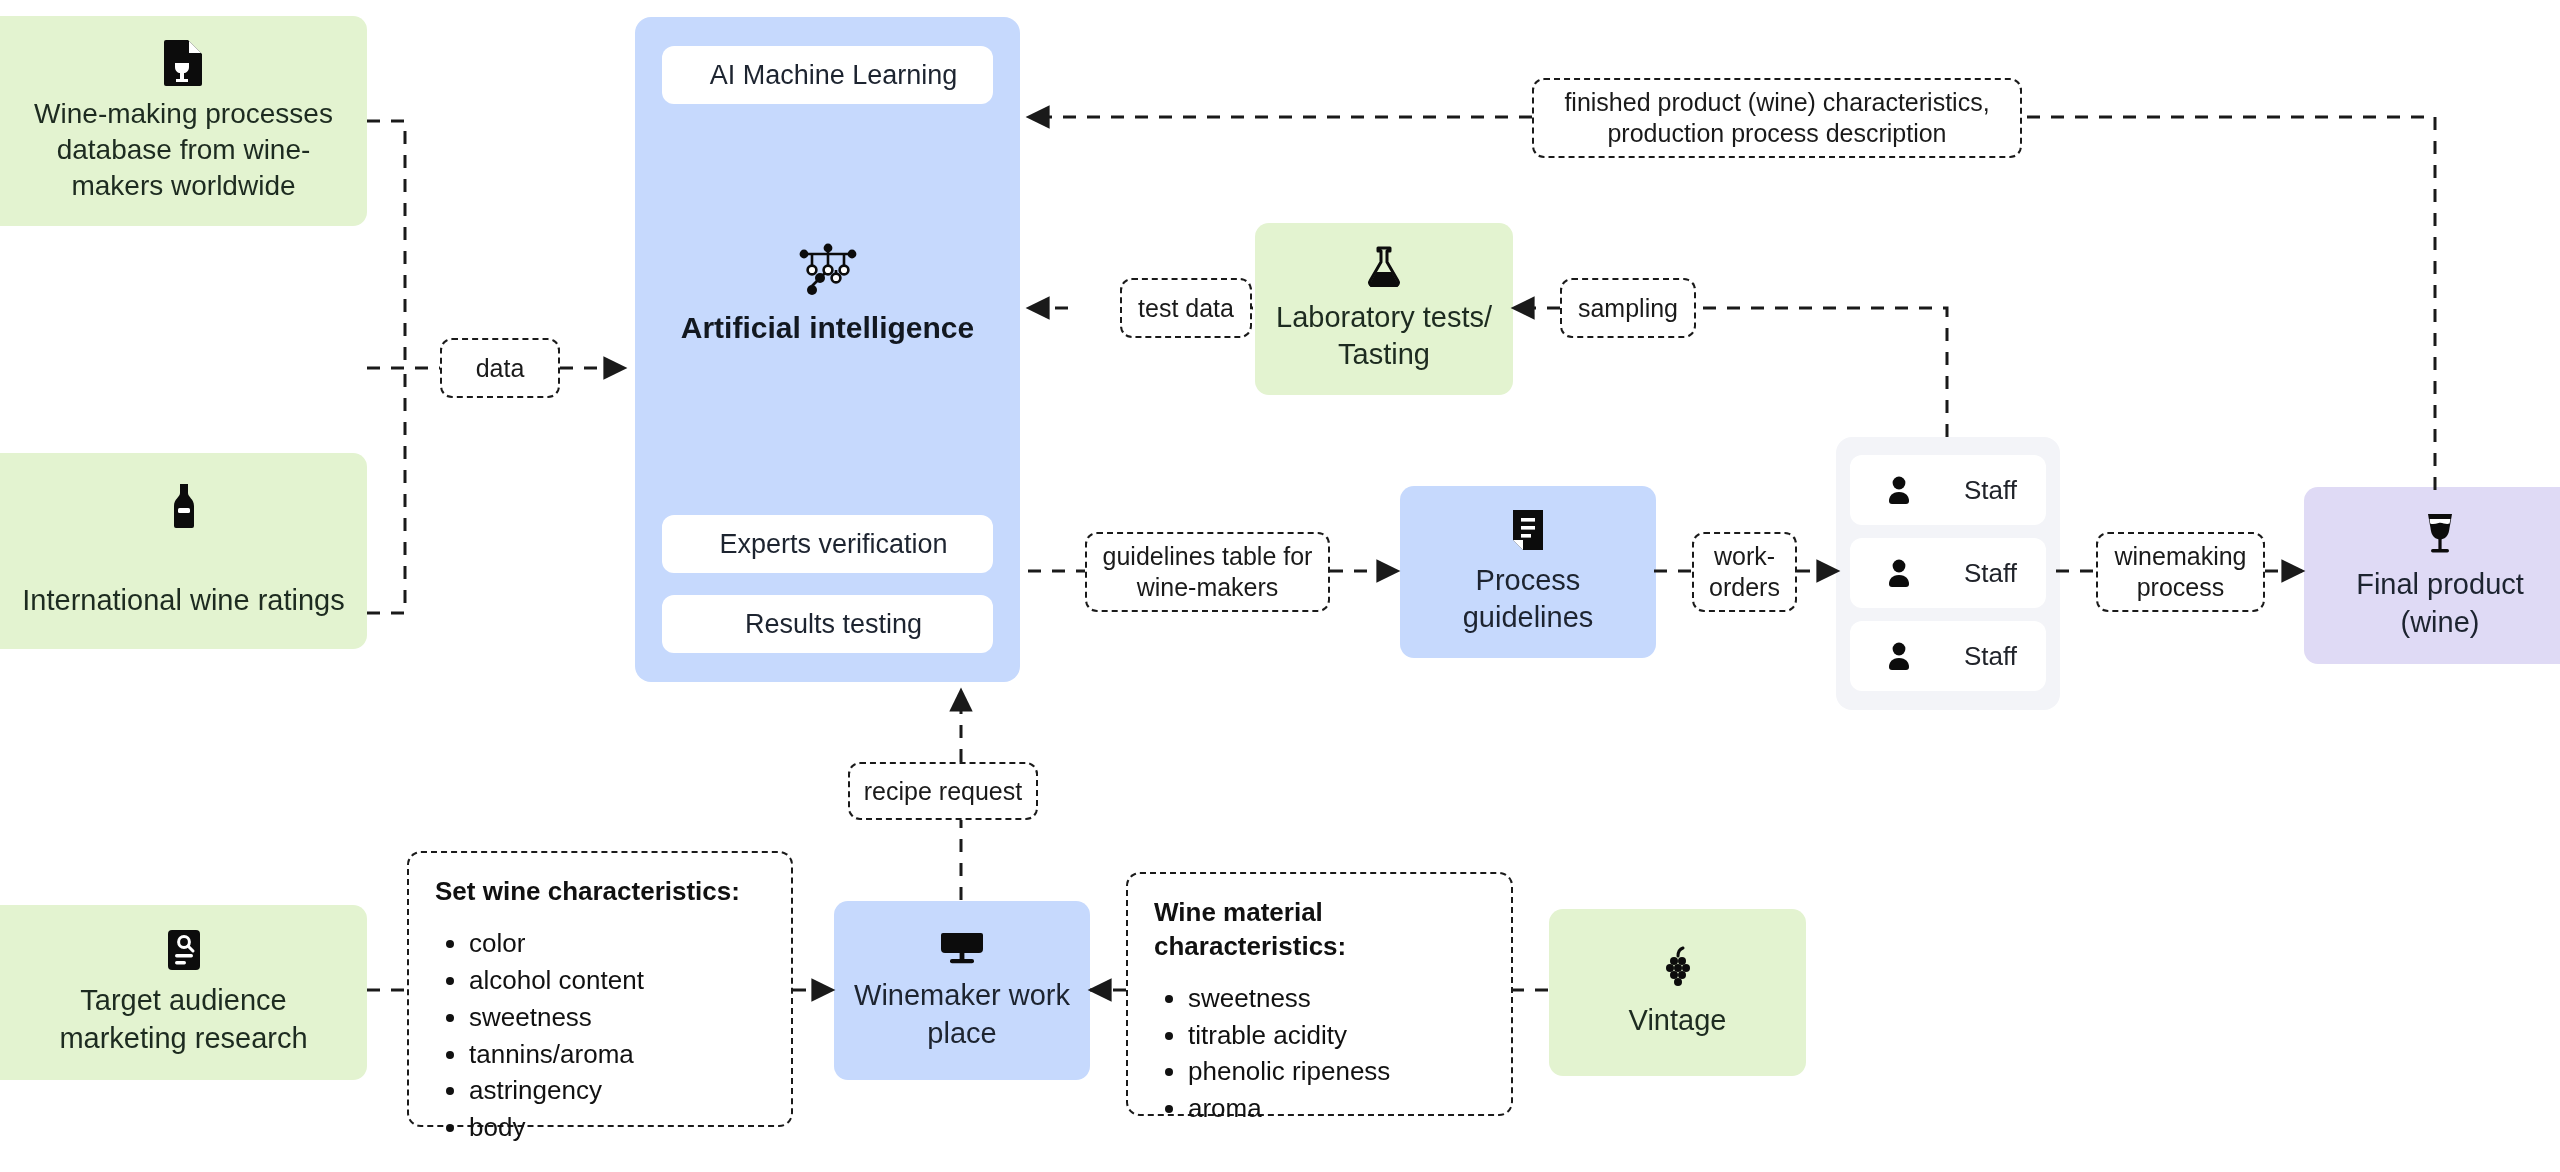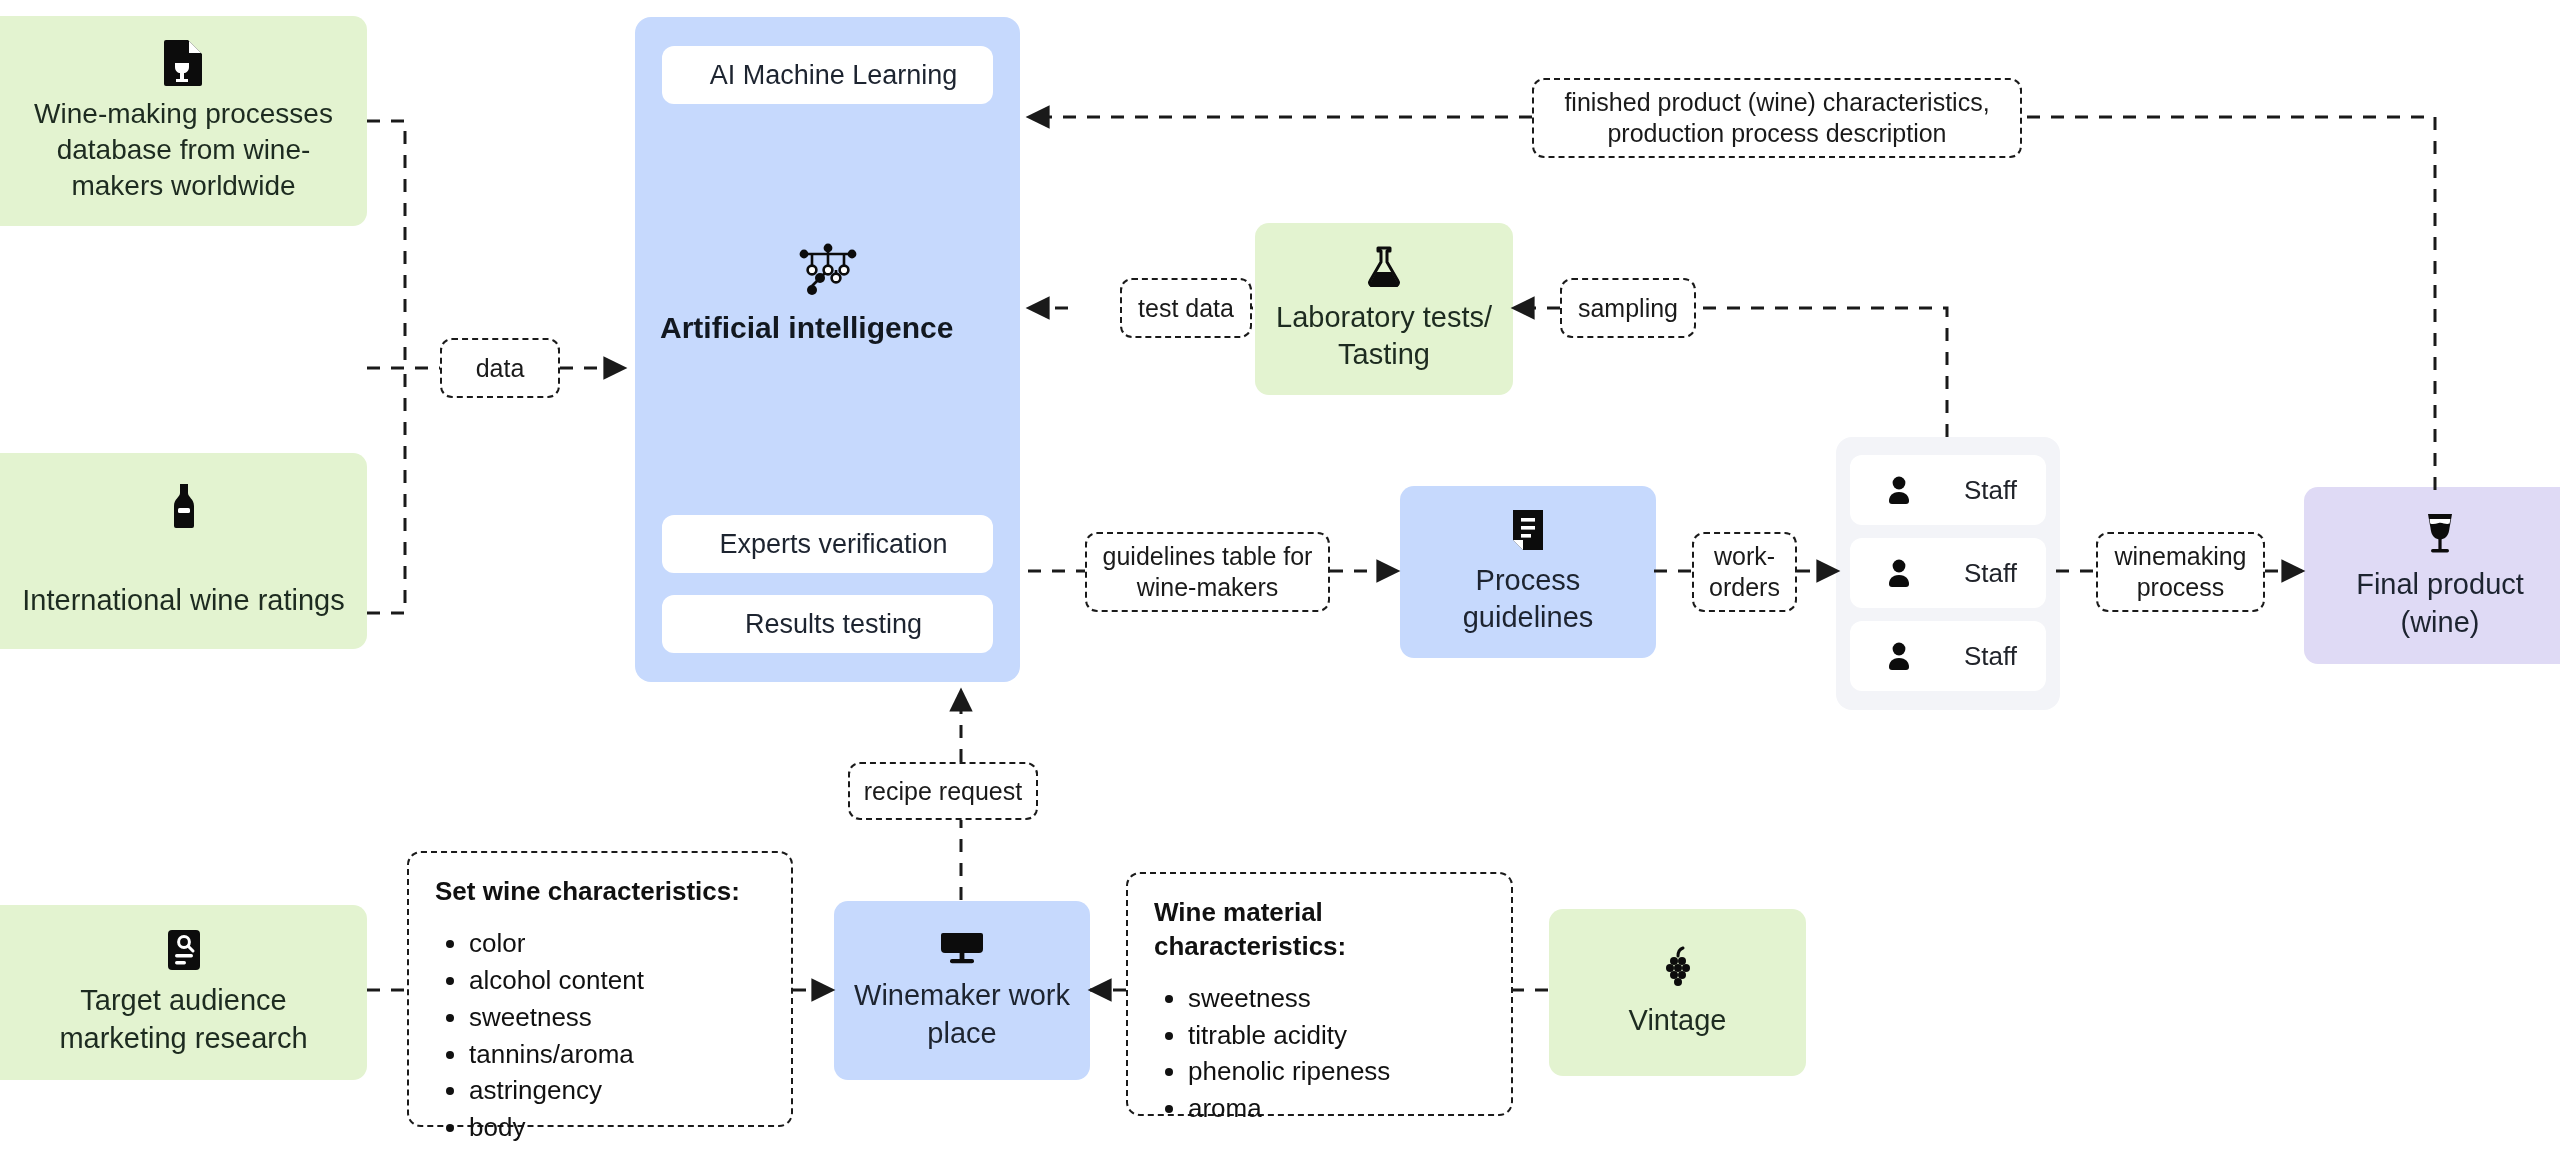--- a/index.html
+++ b/index.html
@@ -104,20 +104,21 @@
     align-items: center;
     font-size: 26px;
     color: #20232a;
     z-index: 4;
   }
   .staff-row .s-ico { width: 54px; display:flex; align-items:center; justify-content:center; margin-left: 22px; }
   .staff-row .s-lbl { margin-left: 38px; }
 
   .ai-title {
     position: absolute;
+    text-align: center;
     font-weight: bold;
     font-size: 30px;
     line-height: 1.22;
     color: #121820;
     z-index: 4;
   }
 
   svg.wires {
     position: absolute;
     left: 0; top: 0;

